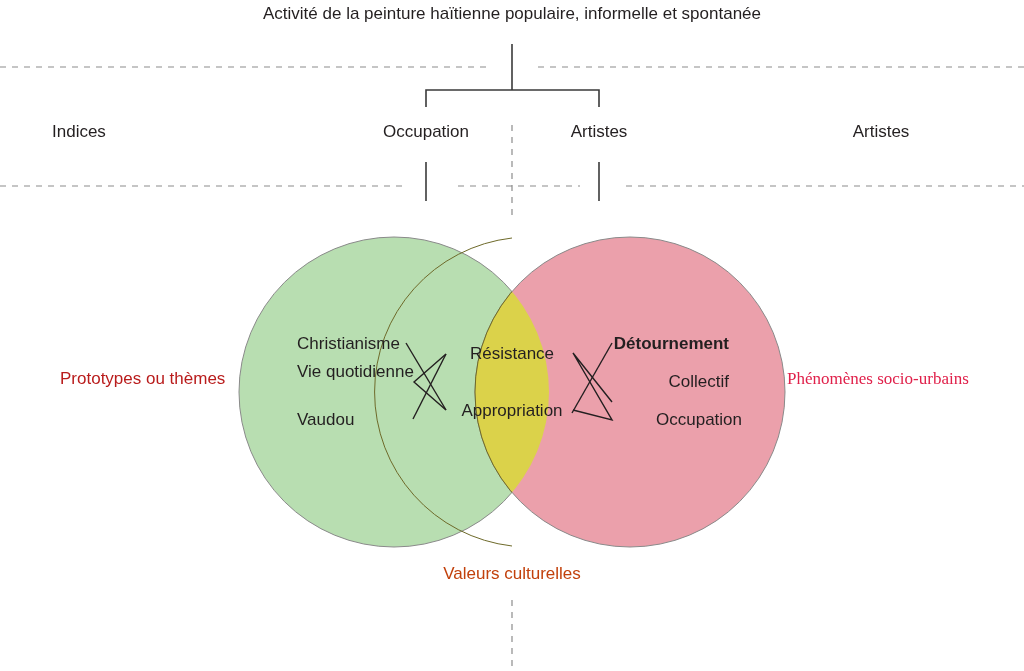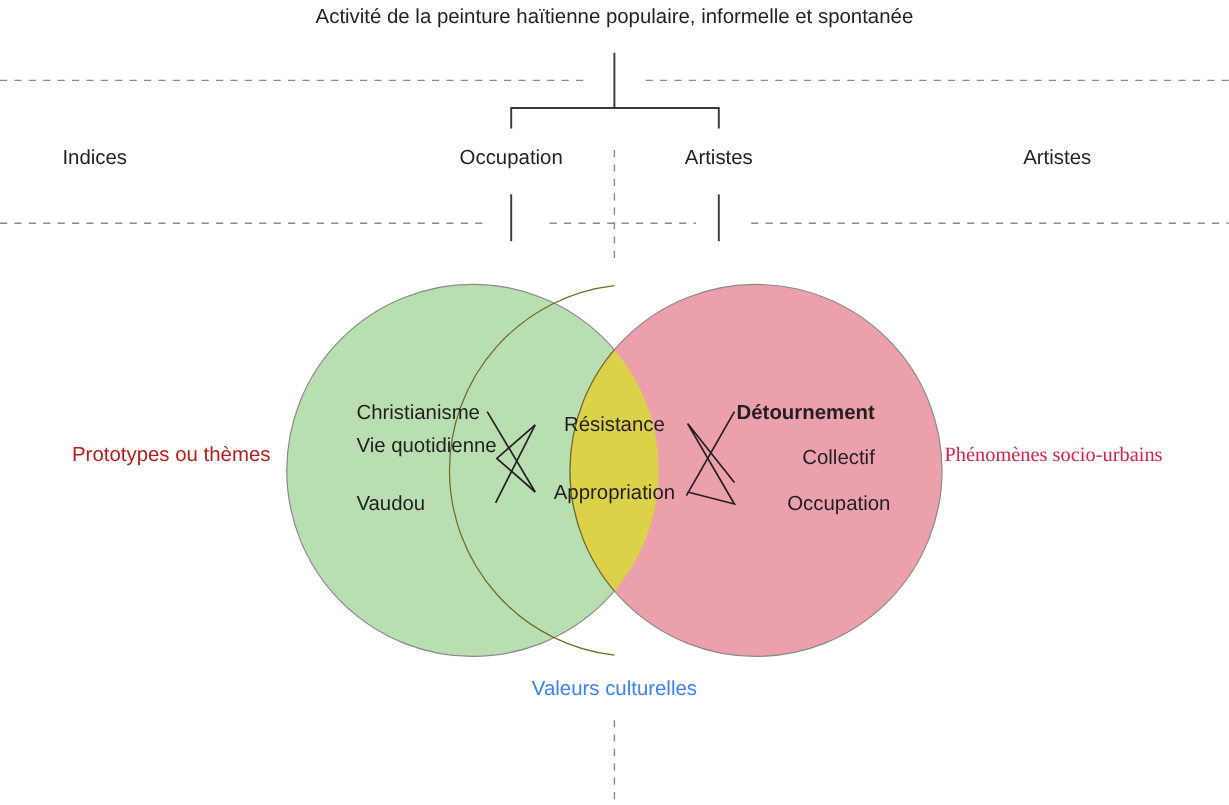--- a/index.html
+++ b/index.html
@@ -55,21 +55,21 @@
 <div class="lbl center" style="left:512px; top:6px;">Activité de la peinture haïtienne populaire, informelle et spontanée</div>
 
 <div class="lbl" style="left:52px; top:124px;">Indices</div>
 <div class="lbl center" style="left:881px; top:124px;">Artistes</div>
 
 <div class="lbl center" style="left:426px; top:124px;">Occupation</div>
 <div class="lbl center" style="left:599px; top:124px;">Artistes</div>
 
 <div class="lbl" id="catLeft" style="left: 60px; top: 371px; color: #b91c1c;">Prototypes ou thèmes</div>
 <div class="lbl" id="catRight" style="left: 787px; top: 371px; color: rgb(224, 32, 74); font-family: Liberation Serif, serif;">Phénomènes socio-urbains</div>
-<div class="lbl center" id="catInter" style="left: 512px; top: 566px; color: #3b82f6;">Valeurs culturelles</div>
+<div class="lbl center" id="catInter" style="left: 512px; top: 566px; color: #c2410c;">Valeurs culturelles</div>
 
 <div class="lbl" style="left:297px; top:336px;">Christianisme</div>
 <div class="lbl" style="left:297px; top:364px;">Vie quotidienne</div>
 <div class="lbl" style="left:297px; top:412px;text-align:right;">Vaudou</div>
 
 <div class="lbl center" style="left:512px; top:346px;">Résistance</div>
 <div class="lbl center" style="left:512px; top:403px;">Appropriation</div>
 
 <div class="lbl right" style="left:729px; top:336px;font-weight:bold;">Détournement</div>
 <div class="lbl right" style="left:729px; top:374px;">Collectif</div>

